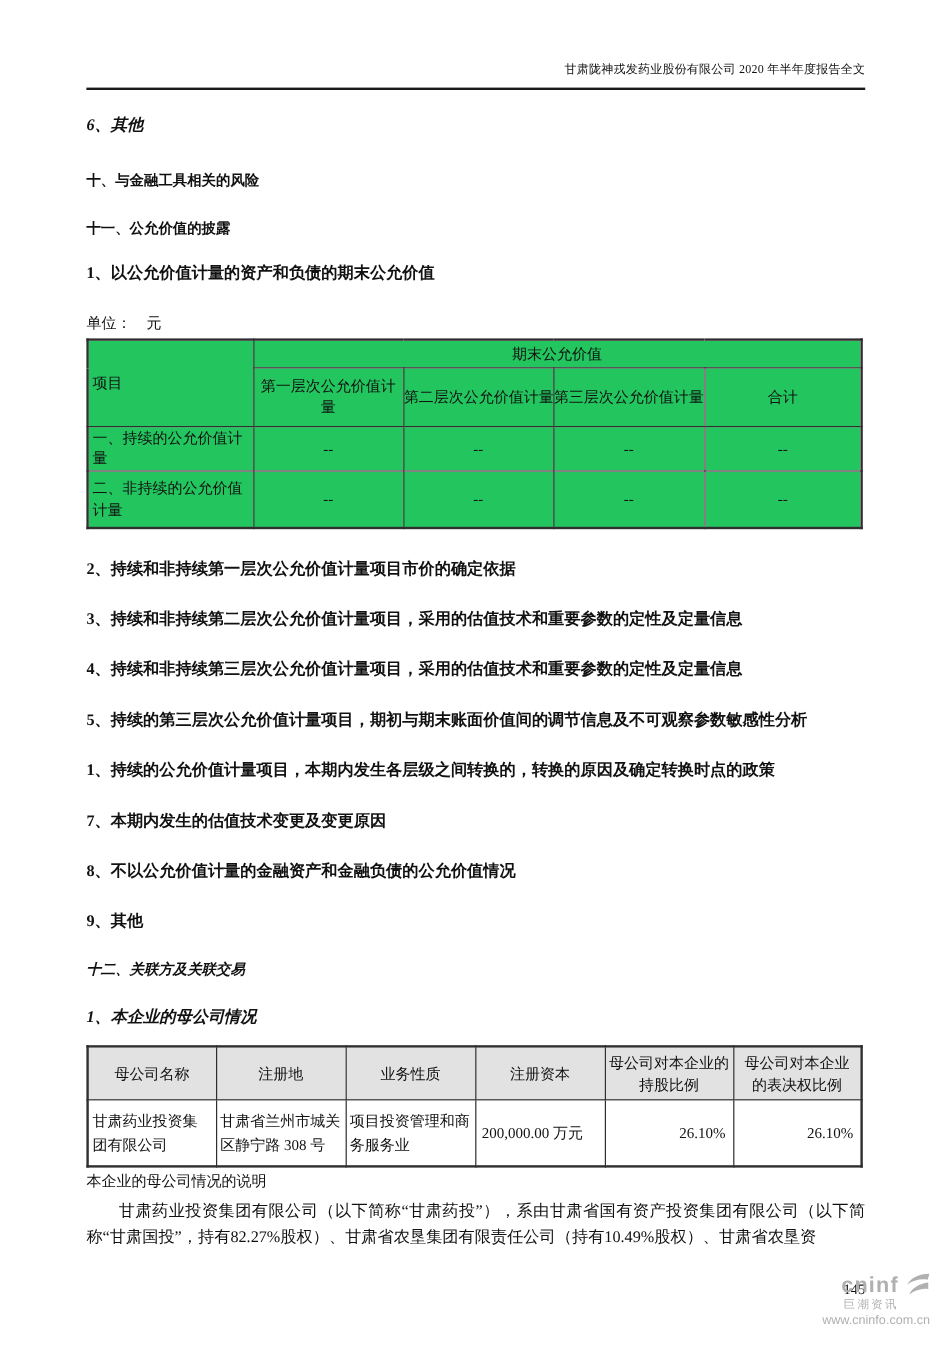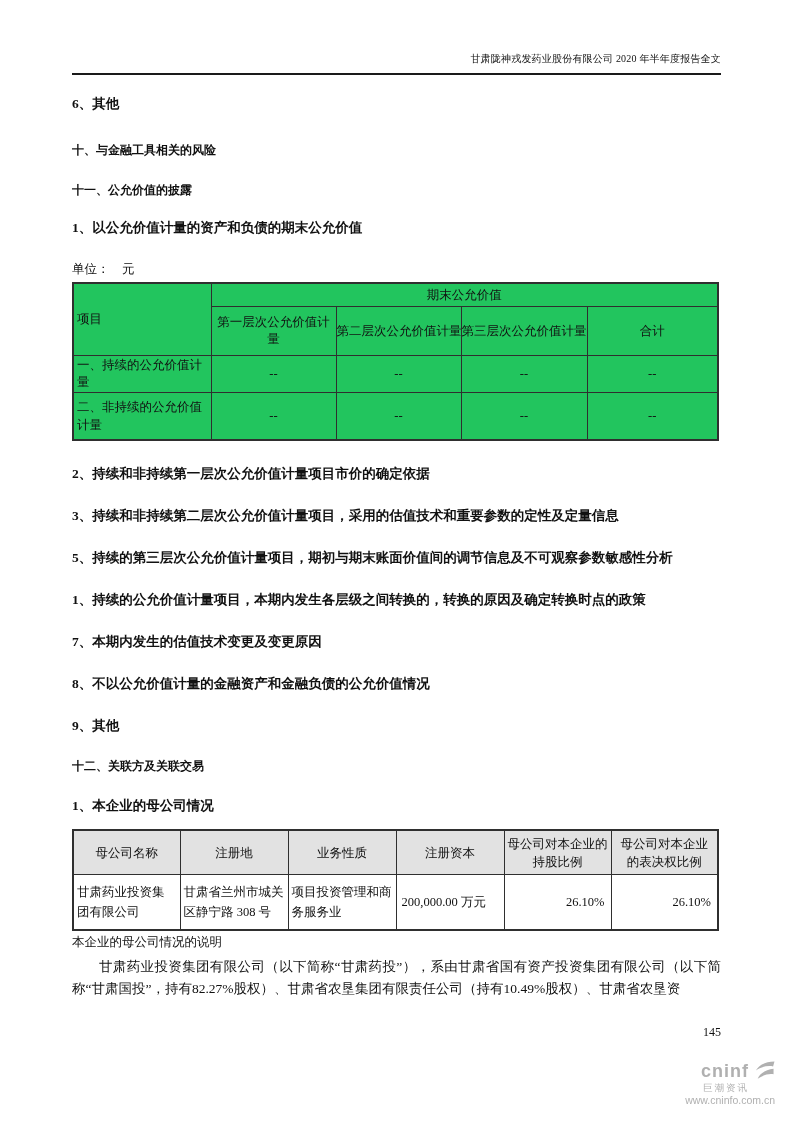--- a/index.html
+++ b/index.html
@@ -21,21 +21,21 @@
     border-bottom:2px solid #1a1a1a;
     letter-spacing:.2px;
   }
   .content{padding:0 72px;}
   .h-sub{
     font-size:13.5px;font-weight:bold;line-height:18px;margin:24px 0 0 0;
   }
   .h-big{
     font-size:12px;font-weight:bold;line-height:22px;margin:26px 0 0 0;
   }
-  .mt20{margin-top:20px;}
+  .mt20{margin-top:20px;font-style:italic;}
   .mt18{margin-top:18px;}
   .unit-line{
     margin-top:24px;
     font-size:12.5px;line-height:17px;
   }
   table{
     border-collapse:collapse;
     width:645px;
     margin-top:4px;
     font-size:12.5px;
@@ -134,20 +134,21 @@
         <td class="gray c-val">--</td>
         <td class="gray c-val">--</td>
         <td class="gray c-val">--</td>
         <td class="gray c-val">--</td>
       </tr>
     </tbody>
       </table>
 
     <div class="h-sub">2、持续和非持续第一层次公允价值计量项目市价的确定依据</div>
     <div class="h-sub">3、持续和非持续第二层次公允价值计量项目，采用的估值技术和重要参数的定性及定量信息</div>
+    <div class="h-sub">4、持续和非持续第三层次公允价值计量项目，采用的估值技术和重要参数的定性及定量信息</div>
     <div class="h-sub">5、持续的第三层次公允价值计量项目，期初与期末账面价值间的调节信息及不可观察参数敏感性分析</div>
     <div class="h-sub">1、持续的公允价值计量项目，本期内发生各层级之间转换的，转换的原因及确定转换时点的政策</div>
     <div class="h-sub">7、本期内发生的估值技术变更及变更原因</div>
     <div class="h-sub">8、不以公允价值计量的金融资产和金融负债的公允价值情况</div>
     <div class="h-sub">9、其他</div>
 
     <div class="h-big mt20">十二、关联方及关联交易</div>
     <div class="h-sub mt20">1、本企业的母公司情况</div>
 
     <table class="t2">

